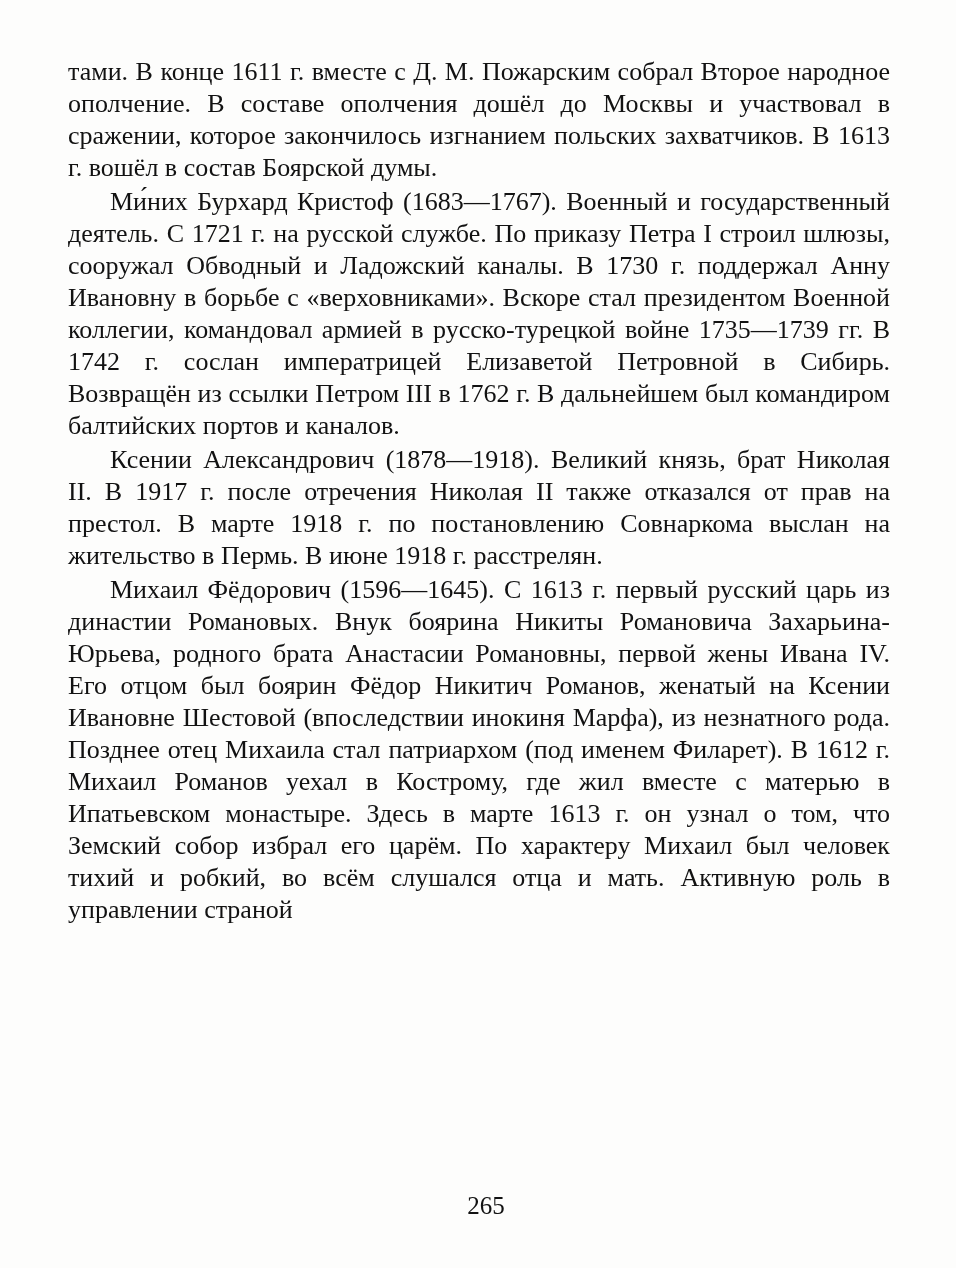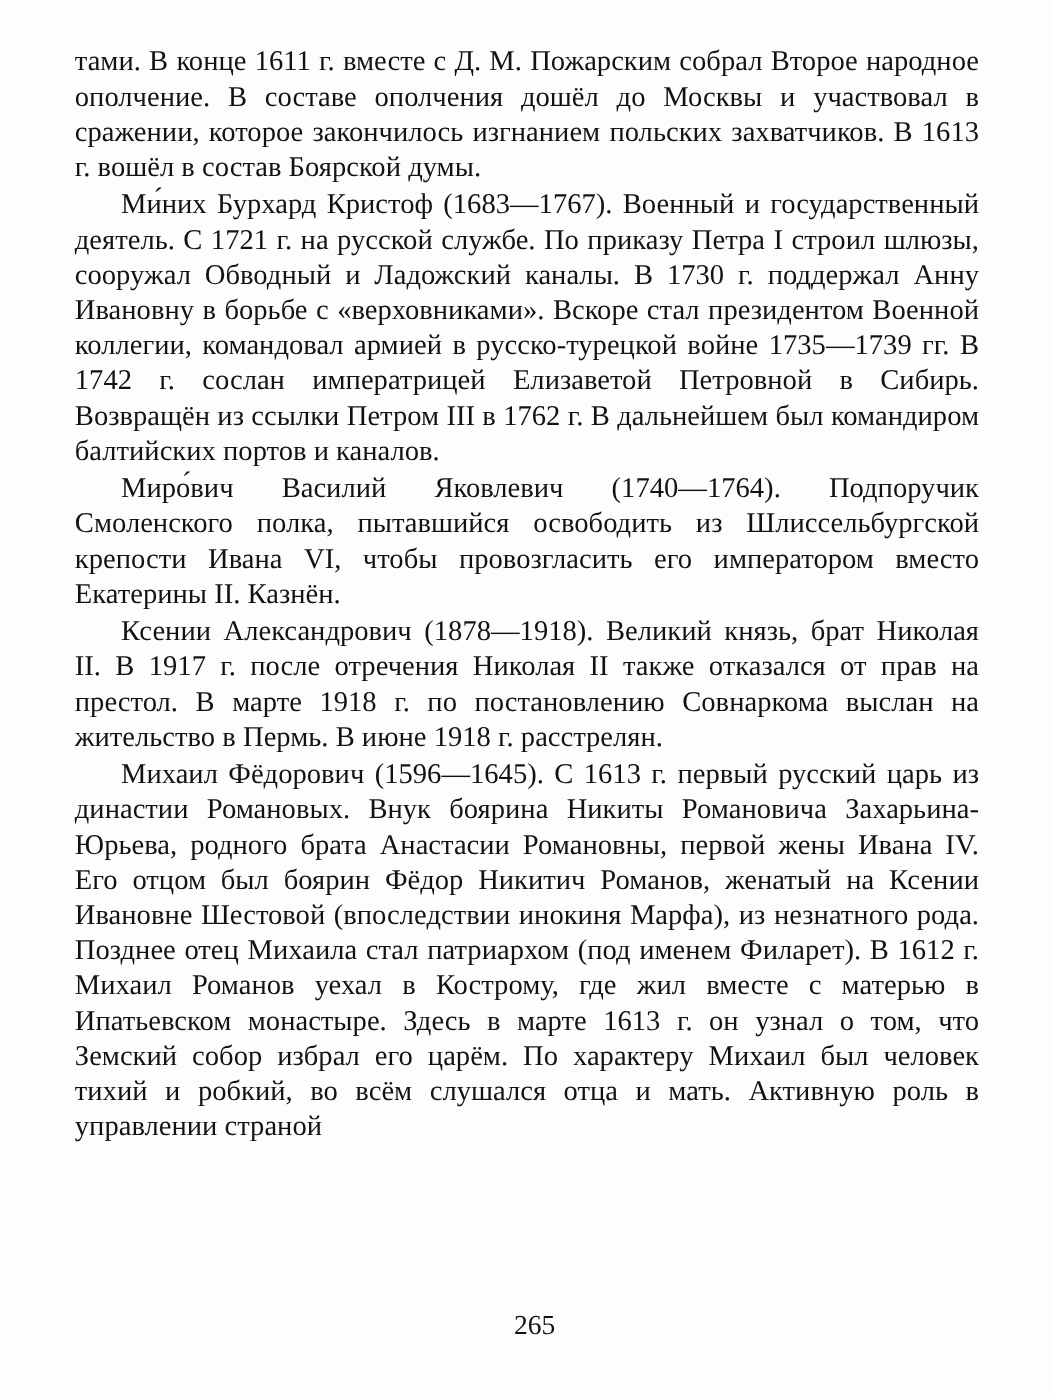--- a/index.html
+++ b/index.html
@@ -26,21 +26,21 @@
     color: #121212;
   }
 
   .para {
     text-indent: 42px;
     margin-top: 2px;
   }
 
   .para.no-indent {
     text-indent: 0;
-    margin-top: 0;
+    margin-top: 16px;
   }
 
   .headword {
     font-weight: normal;
   }
 
   .page-number {
     position: absolute;
     left: 0;
     right: 0;
@@ -55,21 +55,20 @@
 <body>
 
 <div class="page">
   <div class="text-block">
 
     <p class="para no-indent"><span class="body-text">тами. В конце 1611 г. вместе с Д. М. Пожарским собрал Второе народное ополчение. В составе ополчения дошёл до Москвы и участвовал в сражении, которое закончилось изгнанием польских захватчиков. В 1613 г. вошёл в состав Боярской думы.</span></p>
 
     <p class="para"><span class="headword">Ми́них</span><span class="body-text"> Бурхард Кристоф (1683—1767). Военный и государственный деятель. С 1721 г. на русской службе. По приказу Петра I строил шлюзы, сооружал Обводный и Ладожский каналы. В 1730 г. поддержал Анну Ивановну в борьбе с «верховниками». Вскоре стал президентом Военной коллегии, командовал армией в русско-турецкой войне 1735—1739 гг. В 1742 г. сослан императрицей Елизаветой Петровной в Сибирь. Возвращён из ссылки Петром III в 1762 г. В дальнейшем был командиром балтийских портов и каналов.</span></p>
 
 
-    <p class="para"><span class="headword">Миро́вич</span><span class="body-text"> Василий Яковлевич (1740—1764). Подпоручик Смоленского полка, пытавшийся освободить из Шлиссельбургской крепости Ивана VI, чтобы провозгласить его императором вместо Екатерины II. Казнён.</span></p>
 
     <p class="para"><span class="headword">Ксении Александрович</span><span class="body-text"> (1878—1918). Великий князь, брат Николая II. В 1917 г. после отречения Николая II также отказался от прав на престол. В марте 1918 г. по постановлению Совнаркома выслан на жительство в Пермь. В июне 1918 г. расстрелян.</span></p>
 
     <p class="para"><span class="headword">Михаил Фёдорович</span><span class="body-text"> (1596—1645). С 1613 г. первый русский царь из династии Романовых. Внук боярина Никиты Романовича Захарьина-Юрьева, родного брата Анастасии Романовны, первой жены Ивана IV. Его отцом был боярин Фёдор Никитич Романов, женатый на Ксении Ивановне Шестовой (впоследствии инокиня Марфа), из незнатного рода. Позднее отец Михаила стал патриархом (под именем Филарет). В 1612 г. Михаил Романов уехал в Кострому, где жил вместе с матерью в Ипатьевском монастыре. Здесь в марте 1613 г. он узнал о том, что Земский собор избрал его царём. По характеру Михаил был человек тихий и робкий, во всём слушался отца и мать. Активную роль в управлении страной</span></p>
 
   </div>
 
   <div class="page-number">265</div>
 </div>
 

